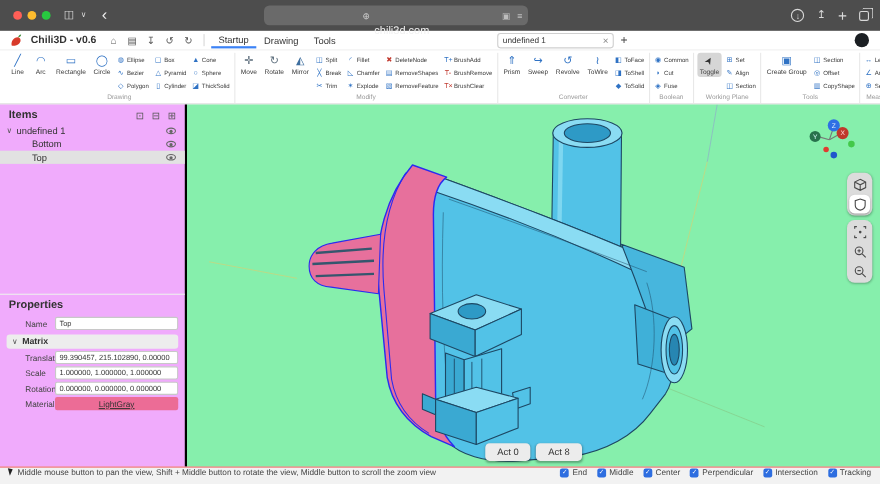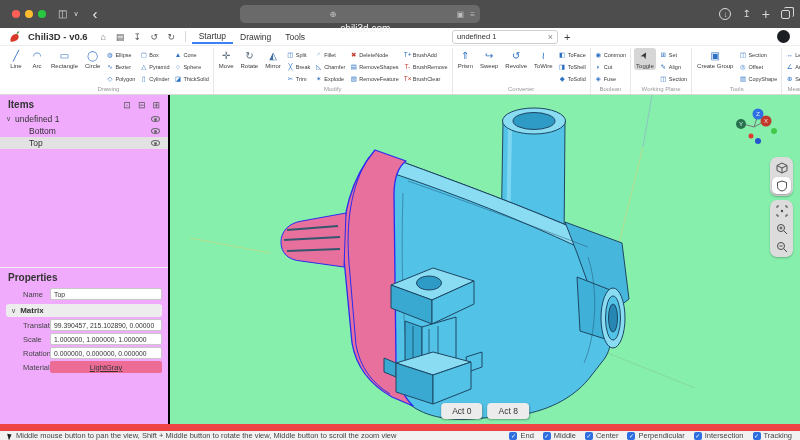--- a/index.html
+++ b/index.html
@@ -95,22 +95,22 @@
     box-shadow:0 1px 2px rgba(0,0,0,.25);}
   .vt-btn{width:19px;height:17px;border:0;background:none;border-radius:5px;display:flex;
     align-items:center;justify-content:center;padding:0;}
   .vt-btn.active{background:#fff;box-shadow:0 1px 2px rgba(0,0,0,.3);}
   .gizmo{position:absolute;right:10px;top:8px;}
   .acts{position:absolute;left:50%;transform:translateX(-50%);bottom:5px;display:flex;gap:5px;}
   .act-btn{background:#ececec;border:0;border-radius:4px;font-size:8.5px;color:#333;
     padding:3px 11px;box-shadow:0 1px 2px rgba(0,0,0,.3);font-family:inherit;}
 
   
-  .statusbar{height:16px;background:#f2f2f2;border-top:7px solid #ef4444;display:flex;
-    align-items:flex-end;font-size:7.5px;color:#444;padding:0 8px;}
+  .statusbar{height:16px;background:#f2f2f2;border-top:1px solid #ef4444;display:flex;
+    align-items:flex-start;font-size:7.5px;color:#444;padding:0 8px;}
   .cursor-ic{width:0;height:0;border-left:4px solid #222;border-top:2px solid transparent;
     border-bottom:5px solid transparent;transform:rotate(-15deg);margin-right:4px;}
   .snaps{margin-left:auto;display:flex;gap:9px;align-items:center;}
   .snap{display:flex;align-items:center;gap:3px;}
   .cb{width:8px;height:8px;background:#2e6ee0;border-radius:2px;color:#fff;font-size:6px;
     line-height:8px;text-align:center;display:inline-block;}
 </style>
 </head>
 <body>
 

